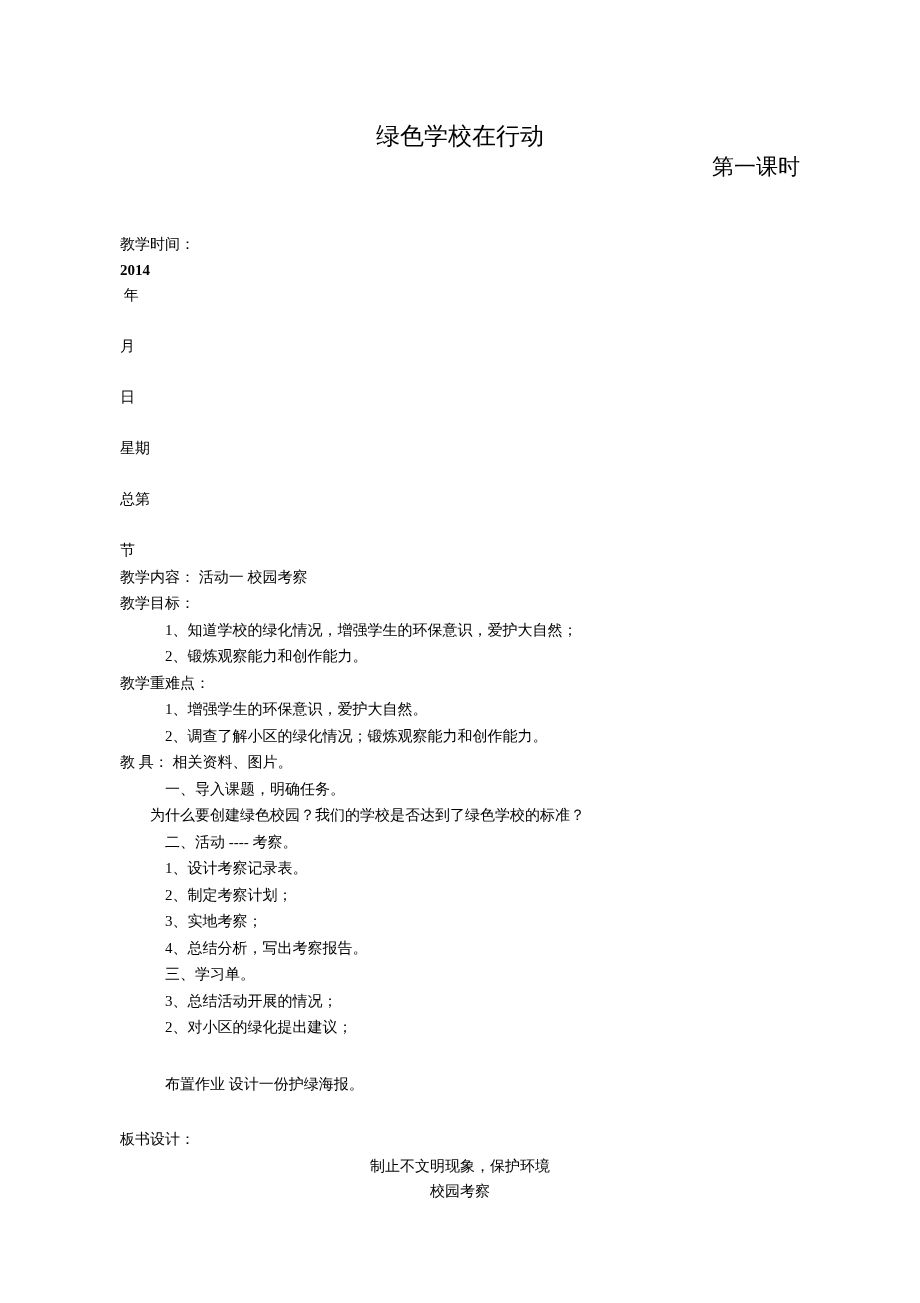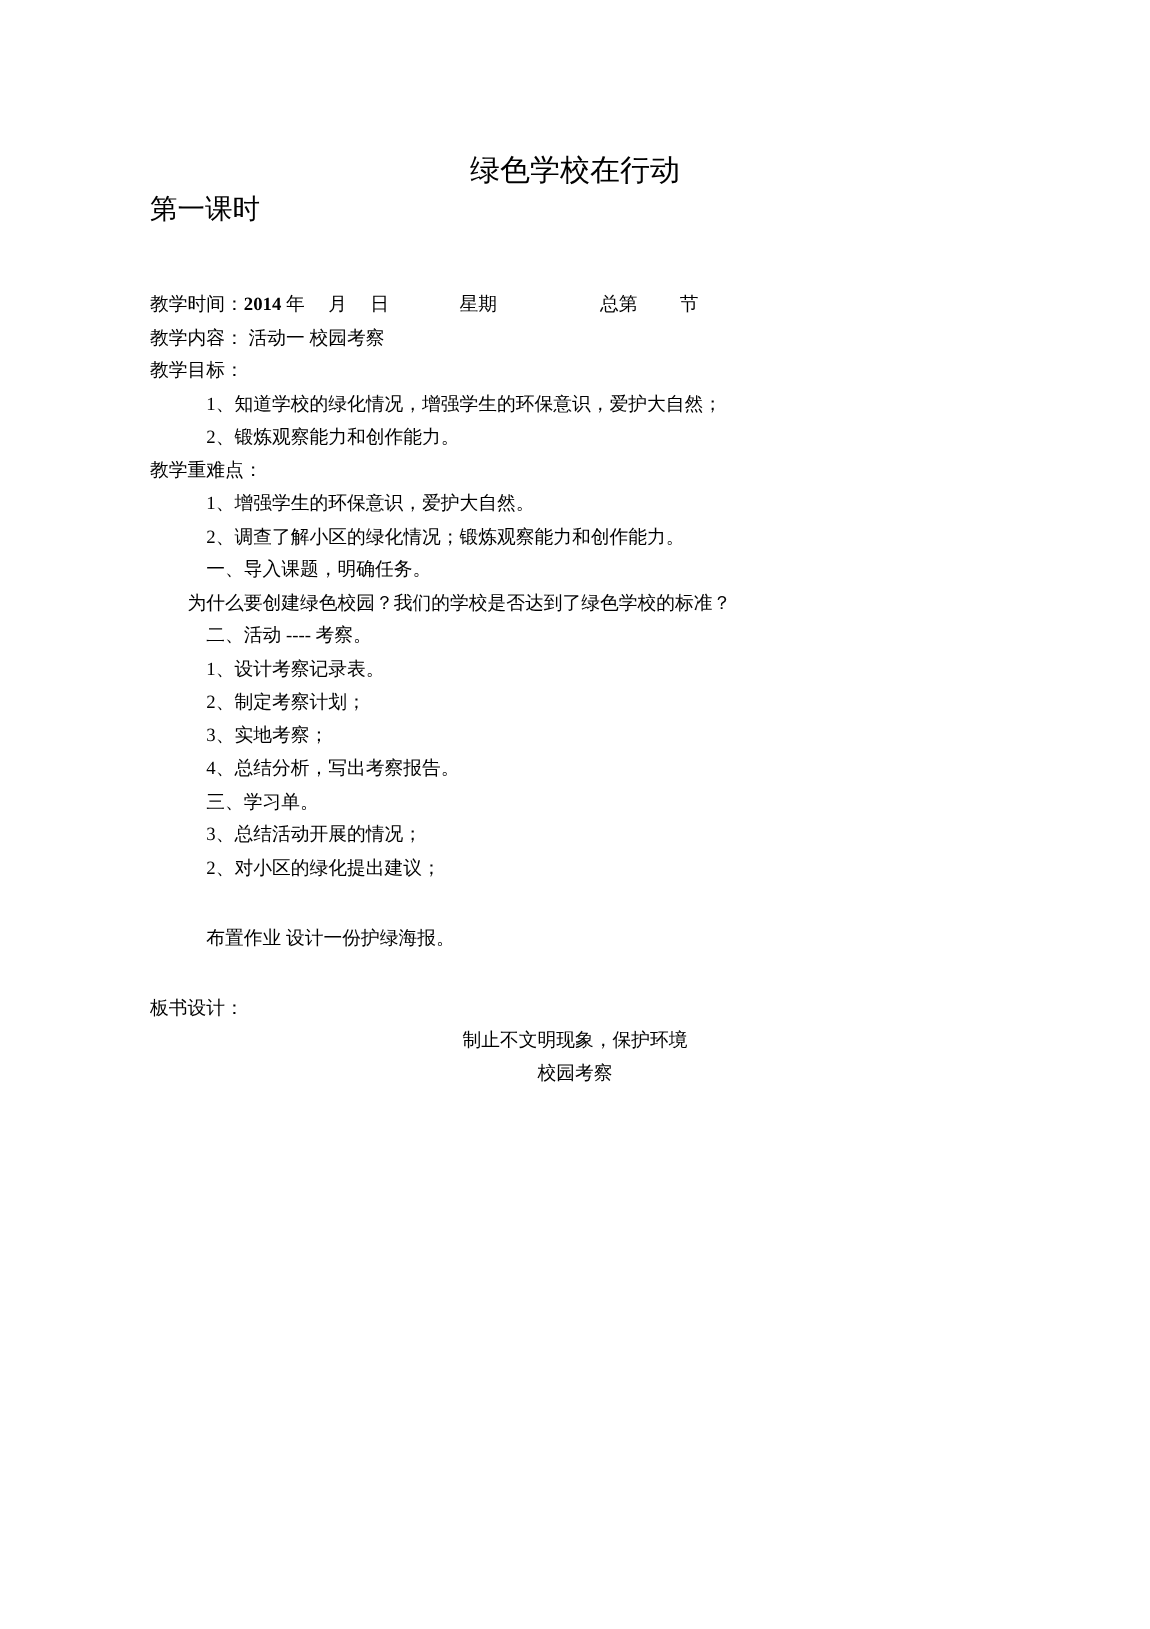--- a/index.html
+++ b/index.html
@@ -14,34 +14,35 @@
       font-family: "SimSun", "宋体", serif;
       padding: 120px 120px 0 120px;
       color: #000;
     }
     .title-main {
       text-align: center;
       font-size: 24px;
       font-weight: normal;
     }
     .title-sub {
-      text-align: left;
+      text-align: right;
       font-size: 22px;
       margin-bottom: 50px;
       font-weight: normal;
     }
     .content {
       font-size: 15px;
       line-height: 1.7;
     }
     .line {
       margin-bottom: 1px;
     }
     .time-line {
       display: flex;
+      flex-direction: column;
     }
     .time-line span {
       white-space: pre;
     }
     .indent-1 {
       padding-left: 45px;
     }
     .indent-2 {
       padding-left: 30px;
     }
@@ -89,20 +90,24 @@
   </div>
 
   <div class="line">教学目标：</div>
   <div class="line indent-1">1、知道学校的绿化情况，增强学生的环保意识，爱护大自然；</div>
   <div class="line indent-1">2、锻炼观察能力和创作能力。</div>
 
   <div class="line">教学重难点：</div>
   <div class="line indent-1">1、增强学生的环保意识，爱护大自然。</div>
   <div class="line indent-1">2、调查了解小区的绿化情况；锻炼观察能力和创作能力。</div>
 
+  <div class="line">
+    <span>教  具：</span>
+    <span>相关资料、图片。</span>
+  </div>
 
   <div class="line indent-1">一、导入课题，明确任务。</div>
   <div class="line indent-2">为什么要创建绿色校园？我们的学校是否达到了绿色学校的标准？</div>
   <div class="line indent-1">二、活动 ---- 考察。</div>
   <div class="line indent-1">1、设计考察记录表。</div>
   <div class="line indent-1">2、制定考察计划；</div>
   <div class="line indent-1">3、实地考察；</div>
   <div class="line indent-1">4、总结分析，写出考察报告。</div>
   <div class="line indent-1">三、学习单。</div>
   <div class="line indent-1">3、总结活动开展的情况；</div>

